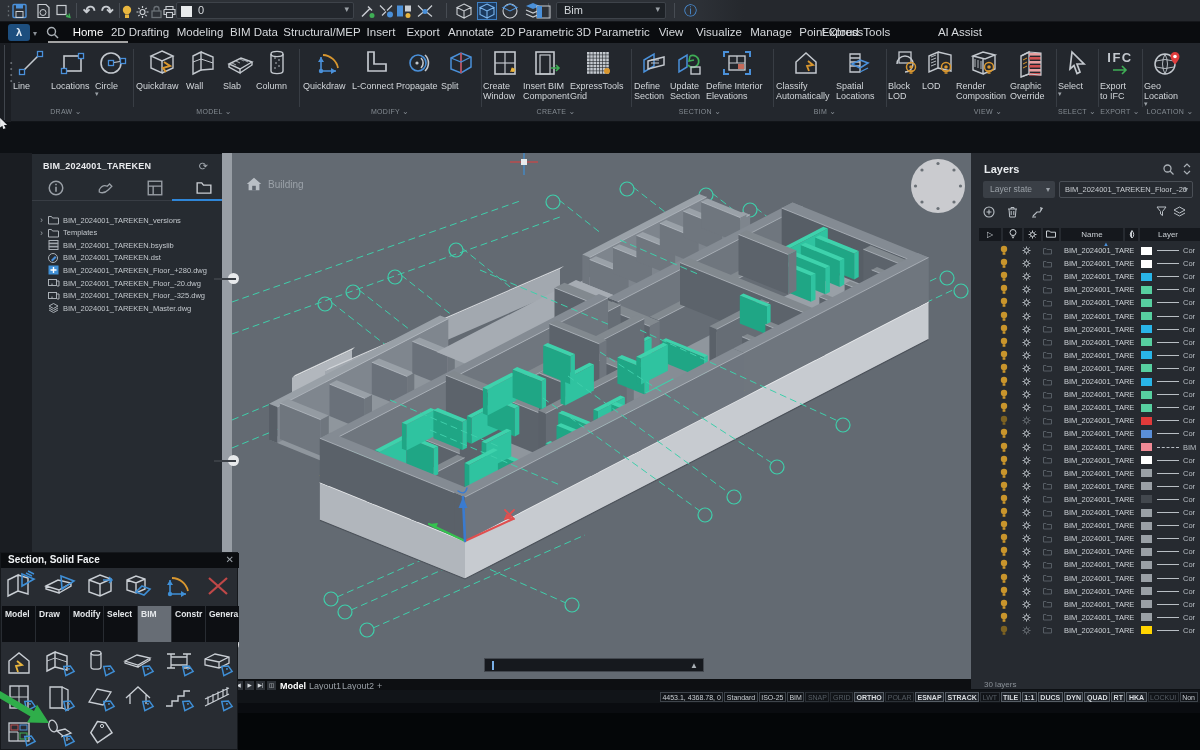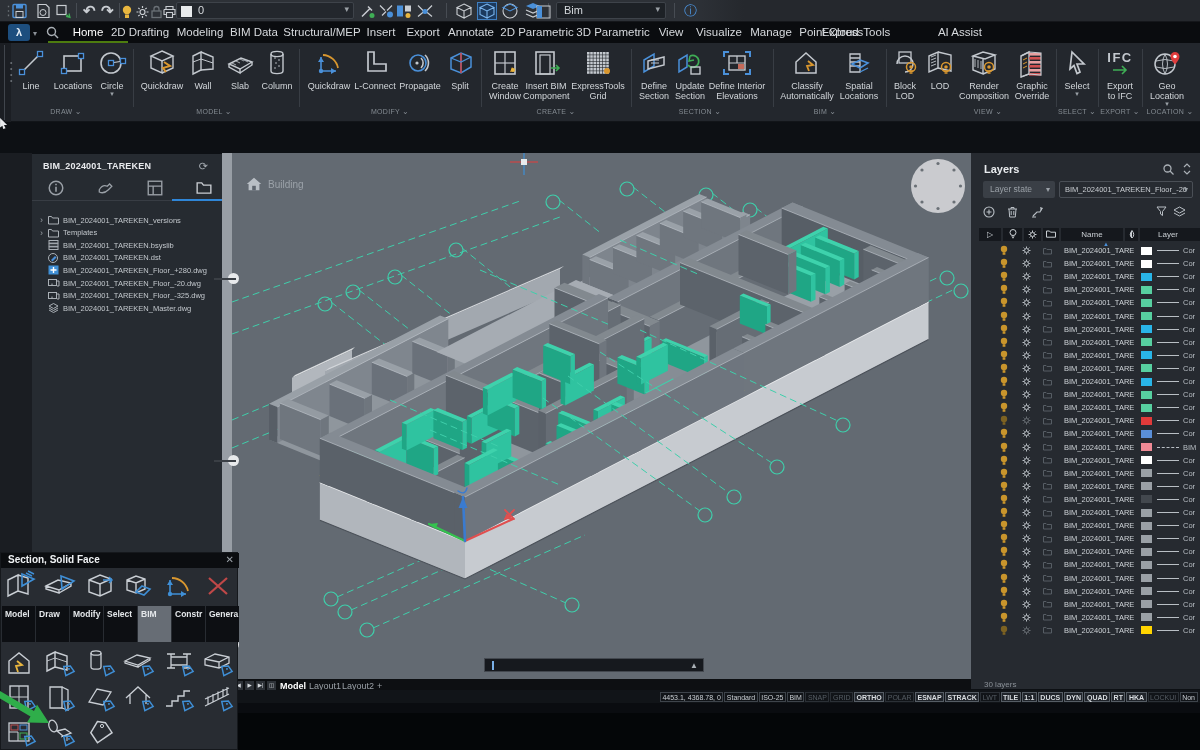--- a/index.html
+++ b/index.html
@@ -14,25 +14,25 @@
 #bimcombo{position:absolute;left:556px;top:2px;width:110px;height:17px;background:#1d2126;border:1px solid #3e434a;border-radius:2px}
 #bimcombo .t{position:absolute;left:7px;top:1px;color:#d5d9dd;font-size:11px}
 #bimcombo .c{position:absolute;right:5px;top:1px;color:#9aa0a6;font-size:9px}
 .qcube{position:absolute;top:2px;width:20px;height:18px}
 
 #menubar{position:absolute;left:0;top:22px;width:1200px;height:21px;background:#0a0c0f}
 #logo{position:absolute;left:8px;top:2px;width:22px;height:17px;background:#1d4e7e;border-radius:3px;color:#e8f0f8;font-size:11px;text-align:center;line-height:17px;font-weight:bold}
 #logocaret{position:absolute;left:33px;top:7px;color:#8a9097;font-size:8px}
 #msearch{position:absolute;left:46px;top:4px;width:13px;height:13px}
 .mitem{position:absolute;top:3px;width:80px;text-align:center;color:#d7dade;font-size:11.5px;height:18px;line-height:15px}
-.mact{color:#fff;border-bottom:2px solid #4d7c0f}
+.mact{color:#fff;border-bottom:2px solid #a3a3a3}
 
 #ribbon{position:absolute;left:0;top:43px;width:1200px;height:79px;background:#23272d;border-bottom:1px solid #121519}
 #ribbon .edge{position:absolute;left:0;top:0;width:11px;height:79px;background:#1b1e23}
-.rtool{position:absolute;top:3px;text-align:center}
+.rtool{position:absolute;top:3px;text-align:left}
 .rticon{height:33px;display:flex;align-items:center;justify-content:center}
 .rtlbl{color:#d2d6da;font-size:9px;line-height:10px;margin-top:2px}
 .tcaret{color:#9aa0a6;font-size:7px;line-height:6px}
 .rsep{position:absolute;top:6px;width:1px;height:58px;background:#383d44}
 .rgrp{position:absolute;top:64px;width:90px;text-align:center;color:#848b92;font-size:7px;letter-spacing:0.3px}
 .rgrp span{font-size:8px}
 
 #viewport{position:absolute;left:232px;top:153px;width:739px;height:526px;background:#636a72;overflow:hidden}
 #vplabel{position:absolute;color:#9ba2a9;font-size:10px}
 #vphome{position:absolute;left:12px;top:22px}

